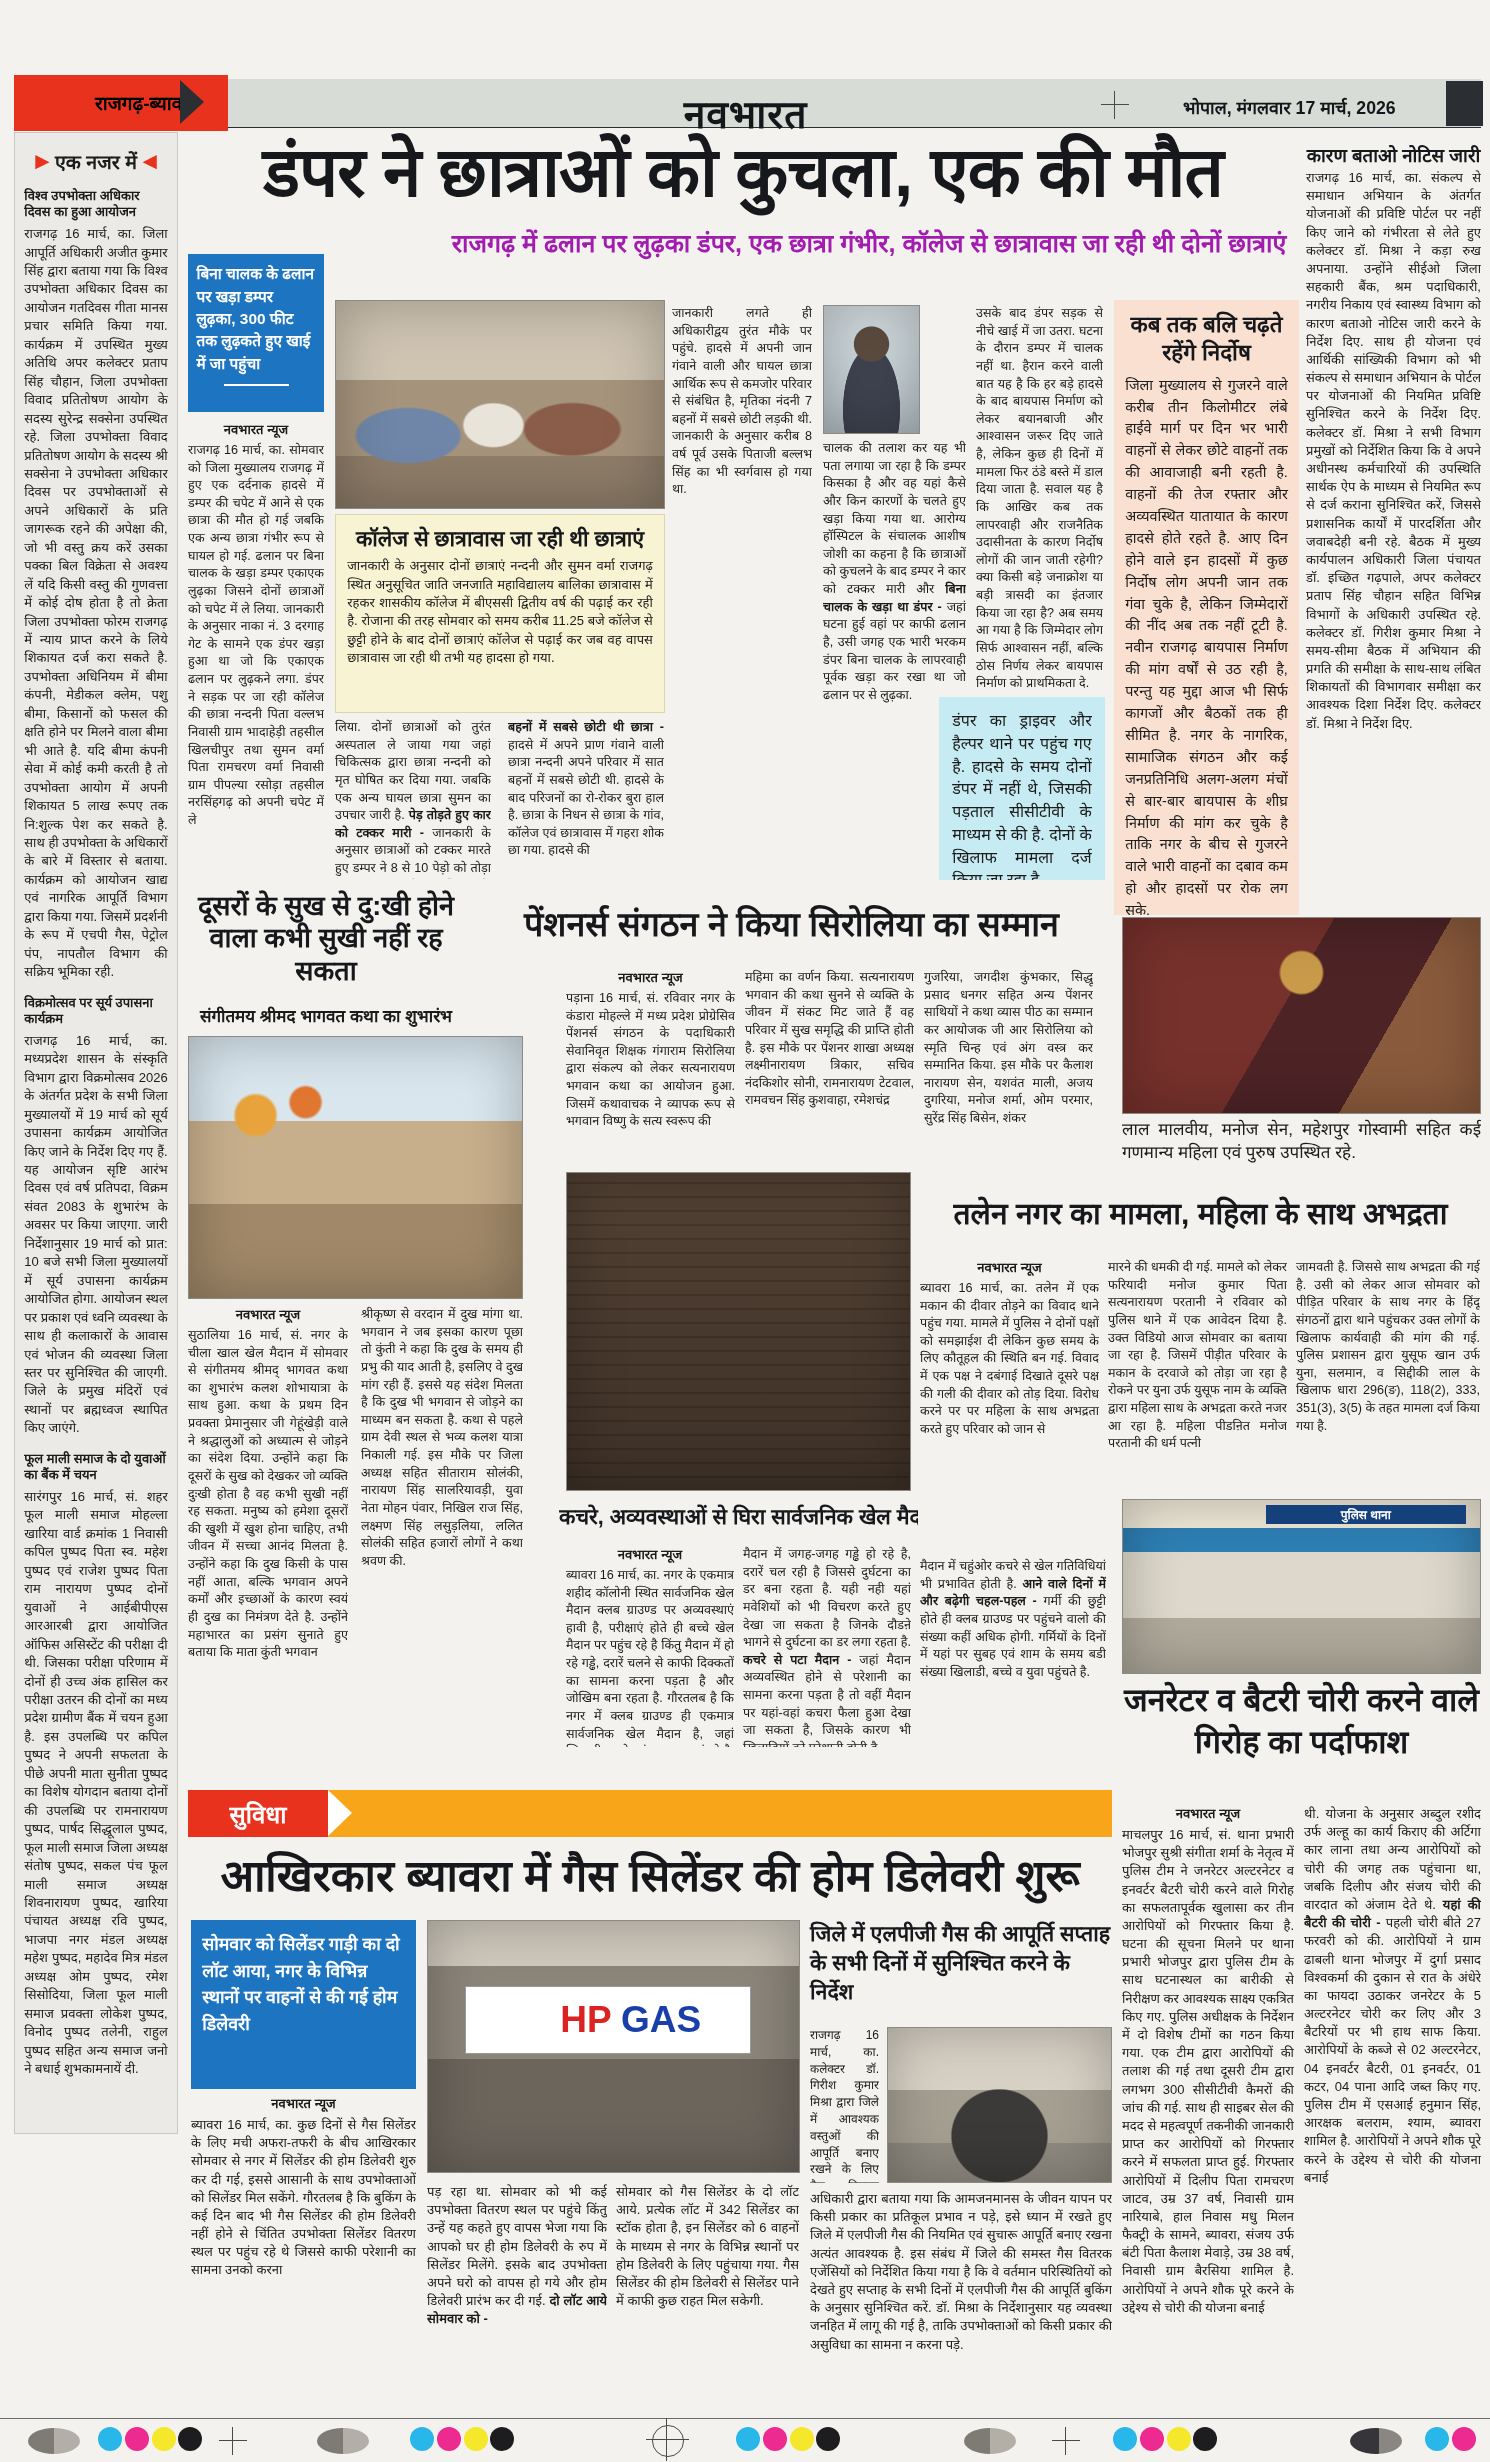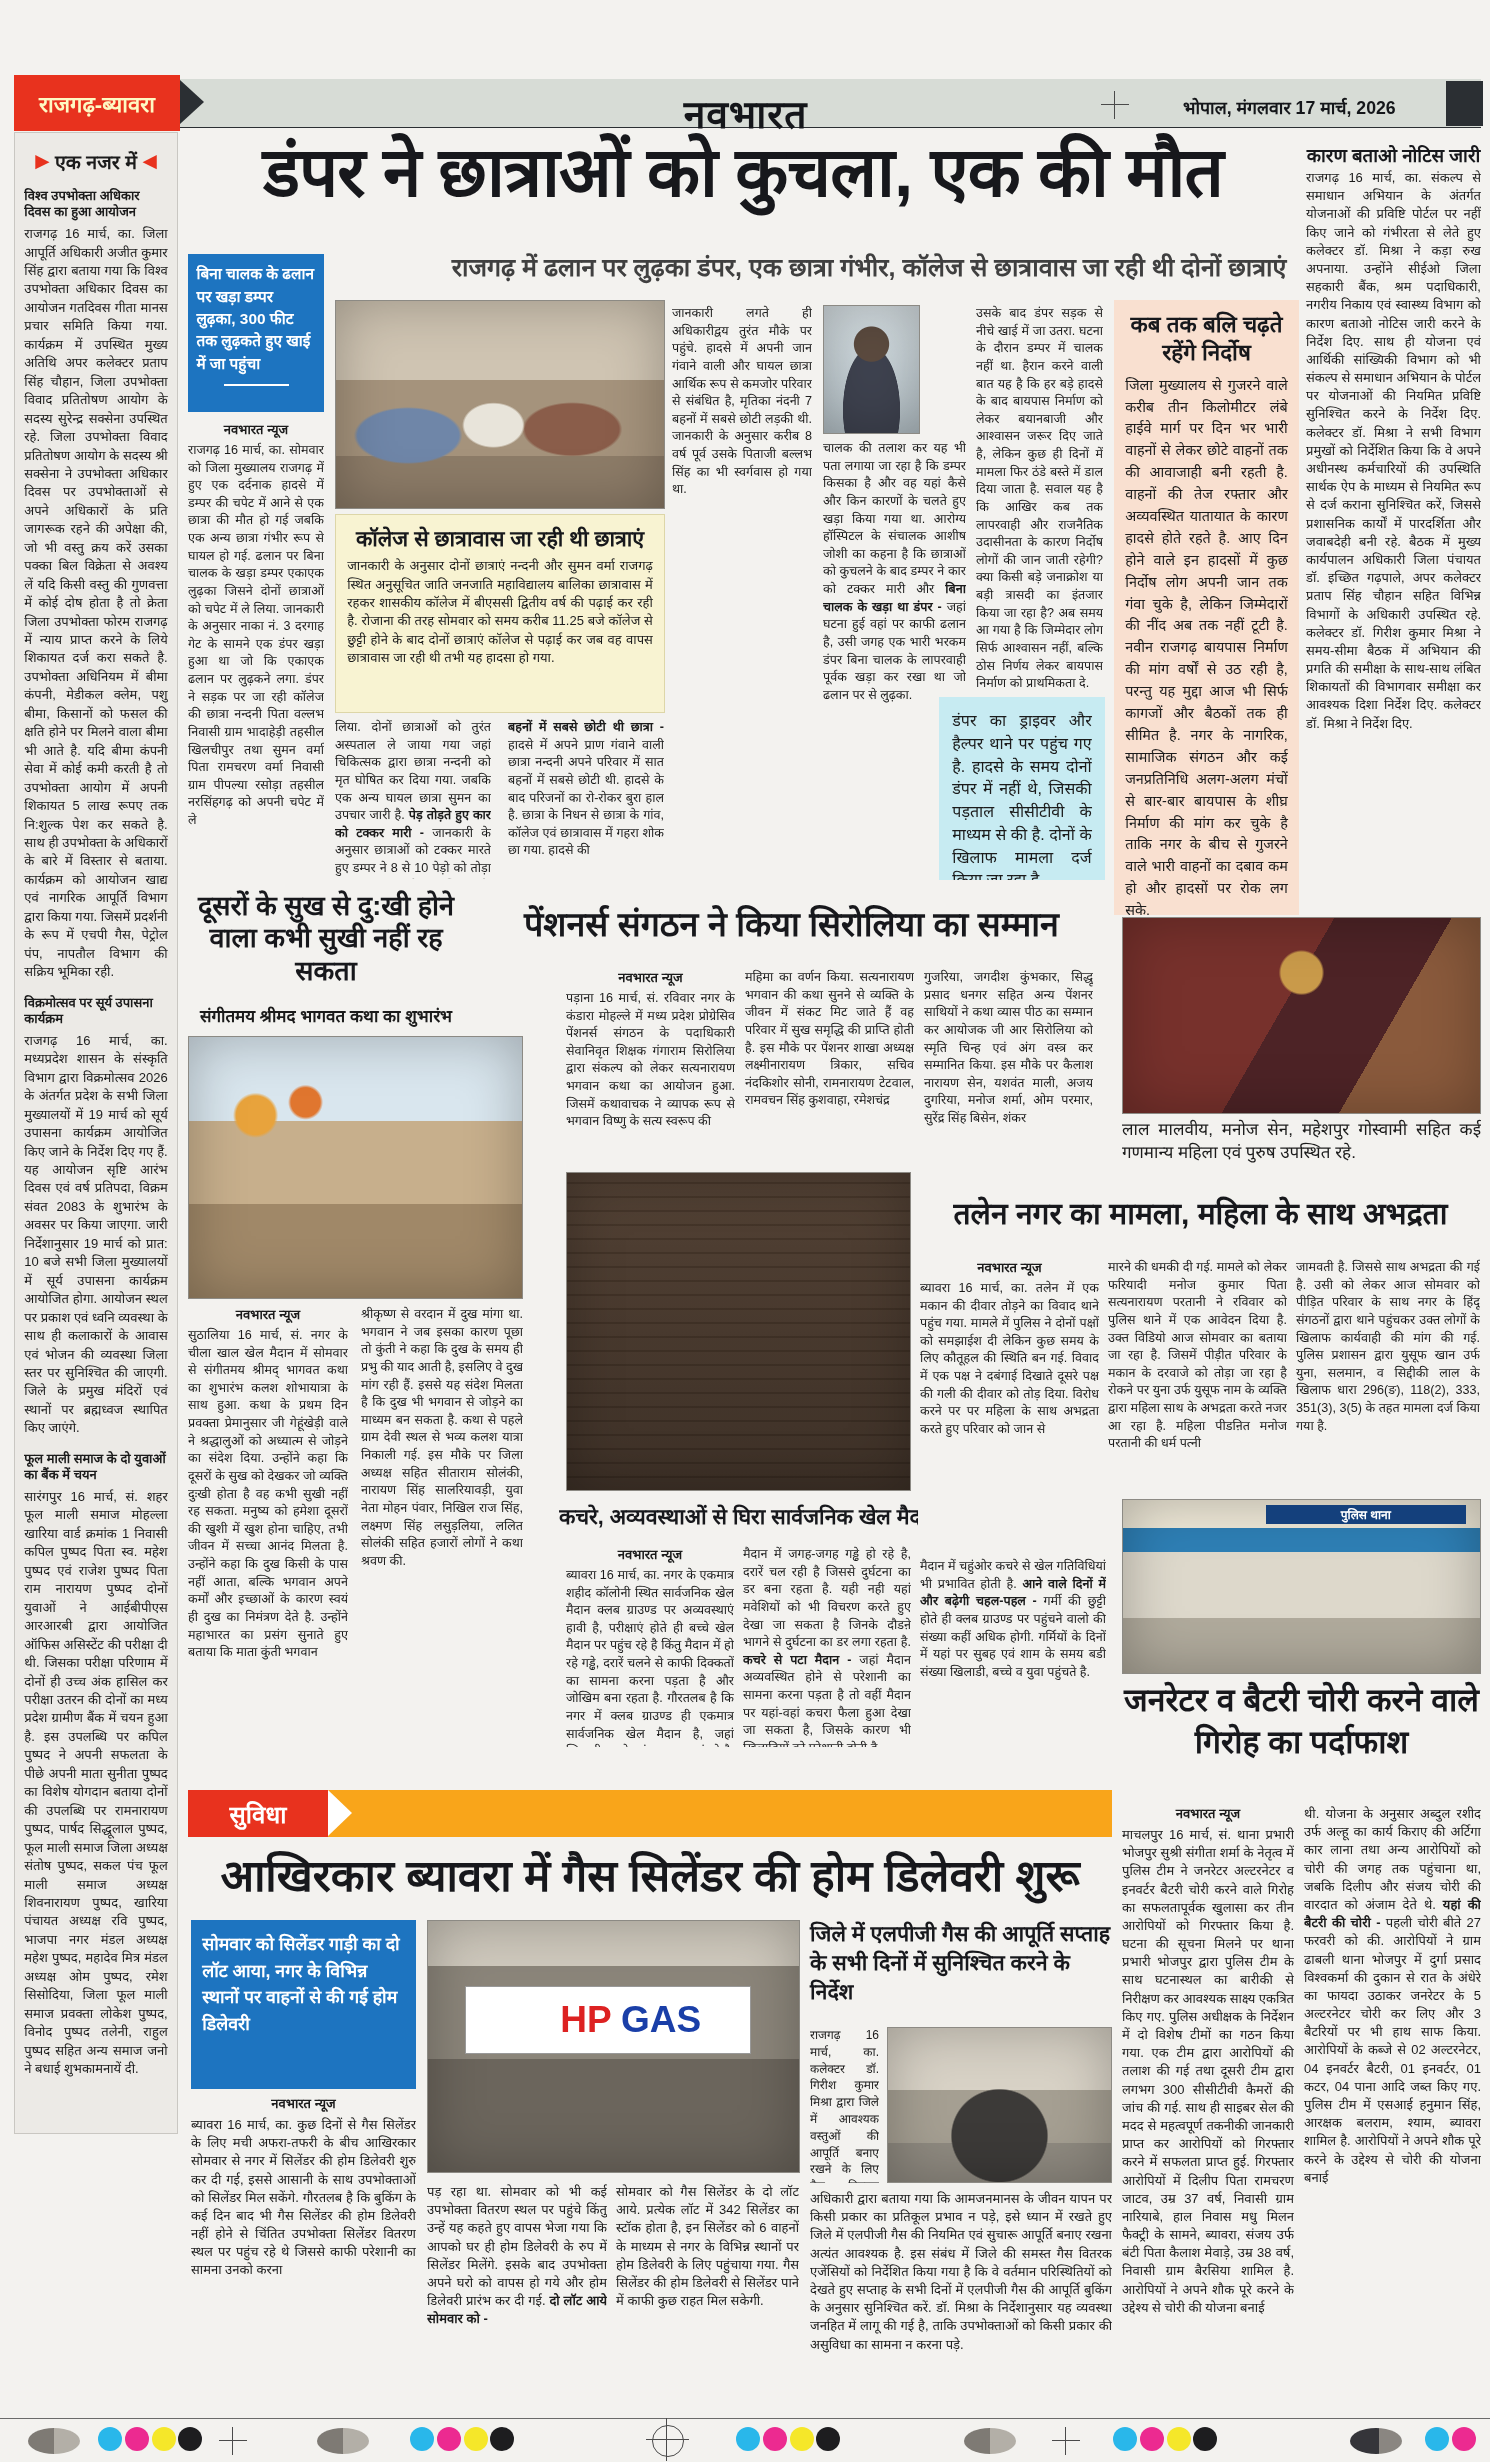--- a/index.html
+++ b/index.html
@@ -5,22 +5,22 @@
   html,body{margin:0;padding:0;}
   body{
     width:1490px;height:2462px;position:relative;
     background:#f3f2ef;
     font-family:"Liberation Sans","DejaVu Sans",sans-serif;
     color:#1b1b1b;overflow:hidden;
   }
   .abs{position:absolute;}
   
   .header-band{left:14px;top:79px;width:1467px;height:48px;background:#d7dcd6;border-bottom:1.9px solid #2b2f33;}
-  .edition-badge{left:14px;top:75px;width:166px;height:56px;background:#e8321e;color:#fef9c3;
-    font-weight:bold;font-size:22px;display:flex;align-items:center;justify-content:center;z-index:3;}
+  .edition-badge{left:14px;top:75px;width:166px;height:56px;background:#e8321e;color:#000000;
+    font-weight:bold;font-size:19px;display:flex;align-items:center;justify-content:center;z-index:3;padding-left:48px;}
   .edition-arrow{left:180px;top:80px;width:0;height:0;border-top:22.4px solid transparent;border-bottom:22.4px solid transparent;border-left:24px solid #2b2f33;z-index:3;}
   .masthead{left:373px;top:86px;width:745px;text-align:center;font-size:39px;font-weight:800;letter-spacing:0.9px;color:#14161a;}
   .dateline{left:1183px;top:95px;width:261px;text-align:left;font-size:17.7px;font-weight:bold;color:#14161a;}
   .corner-square{left:1446px;top:81px;width:37px;height:45px;background:#2b2f33;}
   .top-cross{left:1101px;top:91px;}
   
   .cross{width:28px;height:28px;position:absolute;}
   .cross::before{content:"";position:absolute;left:0;top:13px;width:28px;height:1.4px;background:#4a4a4a;}
   .cross::after{content:"";position:absolute;left:13px;top:0;width:1.4px;height:28px;background:#4a4a4a;}
   .marks-bar{left:0px;top:2418px;width:1490px;height:45px;border-top:1.4px solid #6a6a6a;}
@@ -40,21 +40,21 @@
   .side-body{font-size:13px;line-height:1.42;text-align:justify;}
   
   .col{position:absolute;overflow:hidden;font-size:12.6px;line-height:1.4;text-align:justify;}
   .byline{display:block;font-weight:800;text-align:center;font-size:13px;margin-bottom:2.8px;}
   .b{font-weight:800;}
   .photo{position:absolute;border:0.9px solid #8c8a84;box-sizing:border-box;box-shadow:inset 0 0 56px rgba(0,0,0,.28);}
   .caption{position:absolute;overflow:hidden;font-size:17px;line-height:1.35;text-align:justify;}
   h1,h2,h3{margin:0;font-weight:800;color:#17181c;}
   
   .lead-headline{left:186px;top:132px;width:1114px;font-size:69px;text-align:center;letter-spacing:-0.9px;line-height:1.2;}
-  .lead-subhead{left:438px;top:252px;width:862px;font-size:25px;font-weight:700;text-align:center;line-height:1.2;color:#404040;}
+  .lead-subhead{left:438px;top:228px;width:862px;font-size:25px;font-weight:700;text-align:center;line-height:1.2;color:#a21caf;}
   .bluebox{left:188px;top:254px;width:136px;height:158px;background:#1d74c0;color:#fff;padding:9.3px 8.4px;box-sizing:border-box;
     font-size:15.4px;font-weight:800;line-height:1.45;overflow:hidden;}
   .bluebox .rule{display:block;width:65px;height:1.9px;background:#fff;margin:9.3px auto 0 auto;}
   .yellowbox{left:335px;top:514px;width:330px;height:199px;background:#f8f3d2;border:0.9px solid #ddd6a8;box-sizing:border-box;padding:7.5px 11.2px;overflow:hidden;}
   .yellowbox h3{font-size:21.4px;text-align:center;margin-bottom:5.6px;}
   .yellowbox p{margin:0;font-size:13px;line-height:1.42;text-align:justify;}
   .pinkbox{left:1114px;top:300px;width:185px;height:615px;background:#f9e0d0;box-sizing:border-box;padding:11.2px 11.2px;overflow:hidden;}
   .pinkbox h3{font-size:22.4px;text-align:center;line-height:1.25;margin-bottom:7.5px;}
   .pinkbox p{margin:0;font-size:14.4px;line-height:1.52;text-align:justify;}
   .cyanbox{left:939px;top:697px;width:166px;height:183px;background:#c7ebf2;box-sizing:border-box;padding:9.3px 9.3px;overflow:hidden;}

